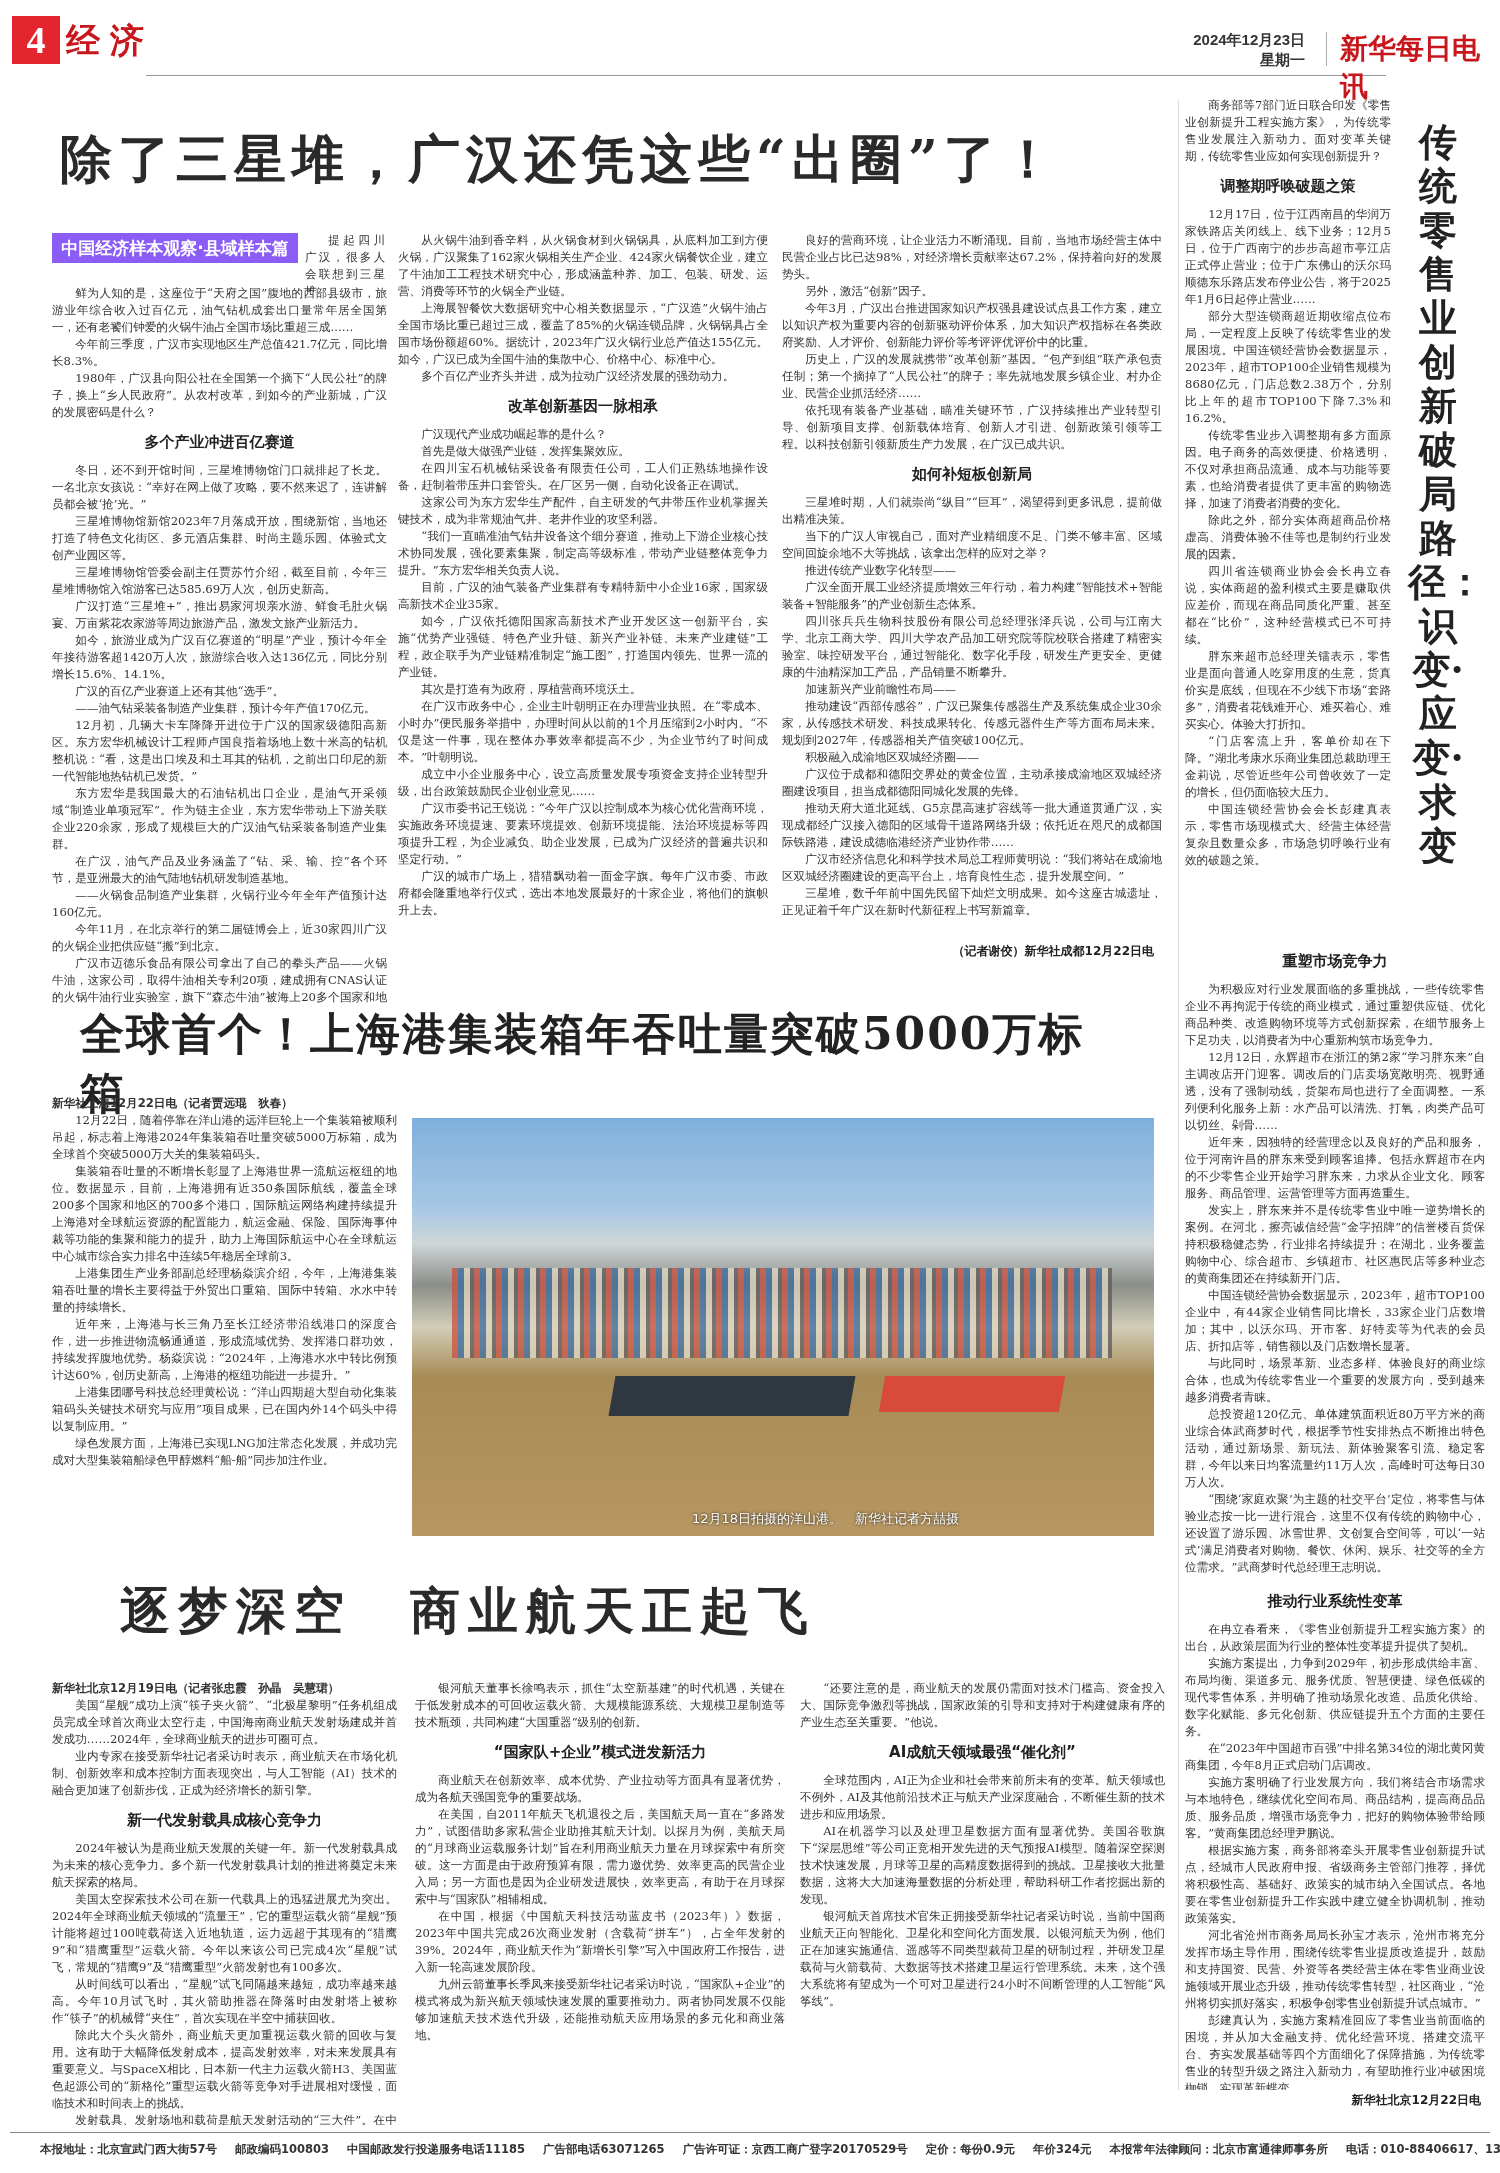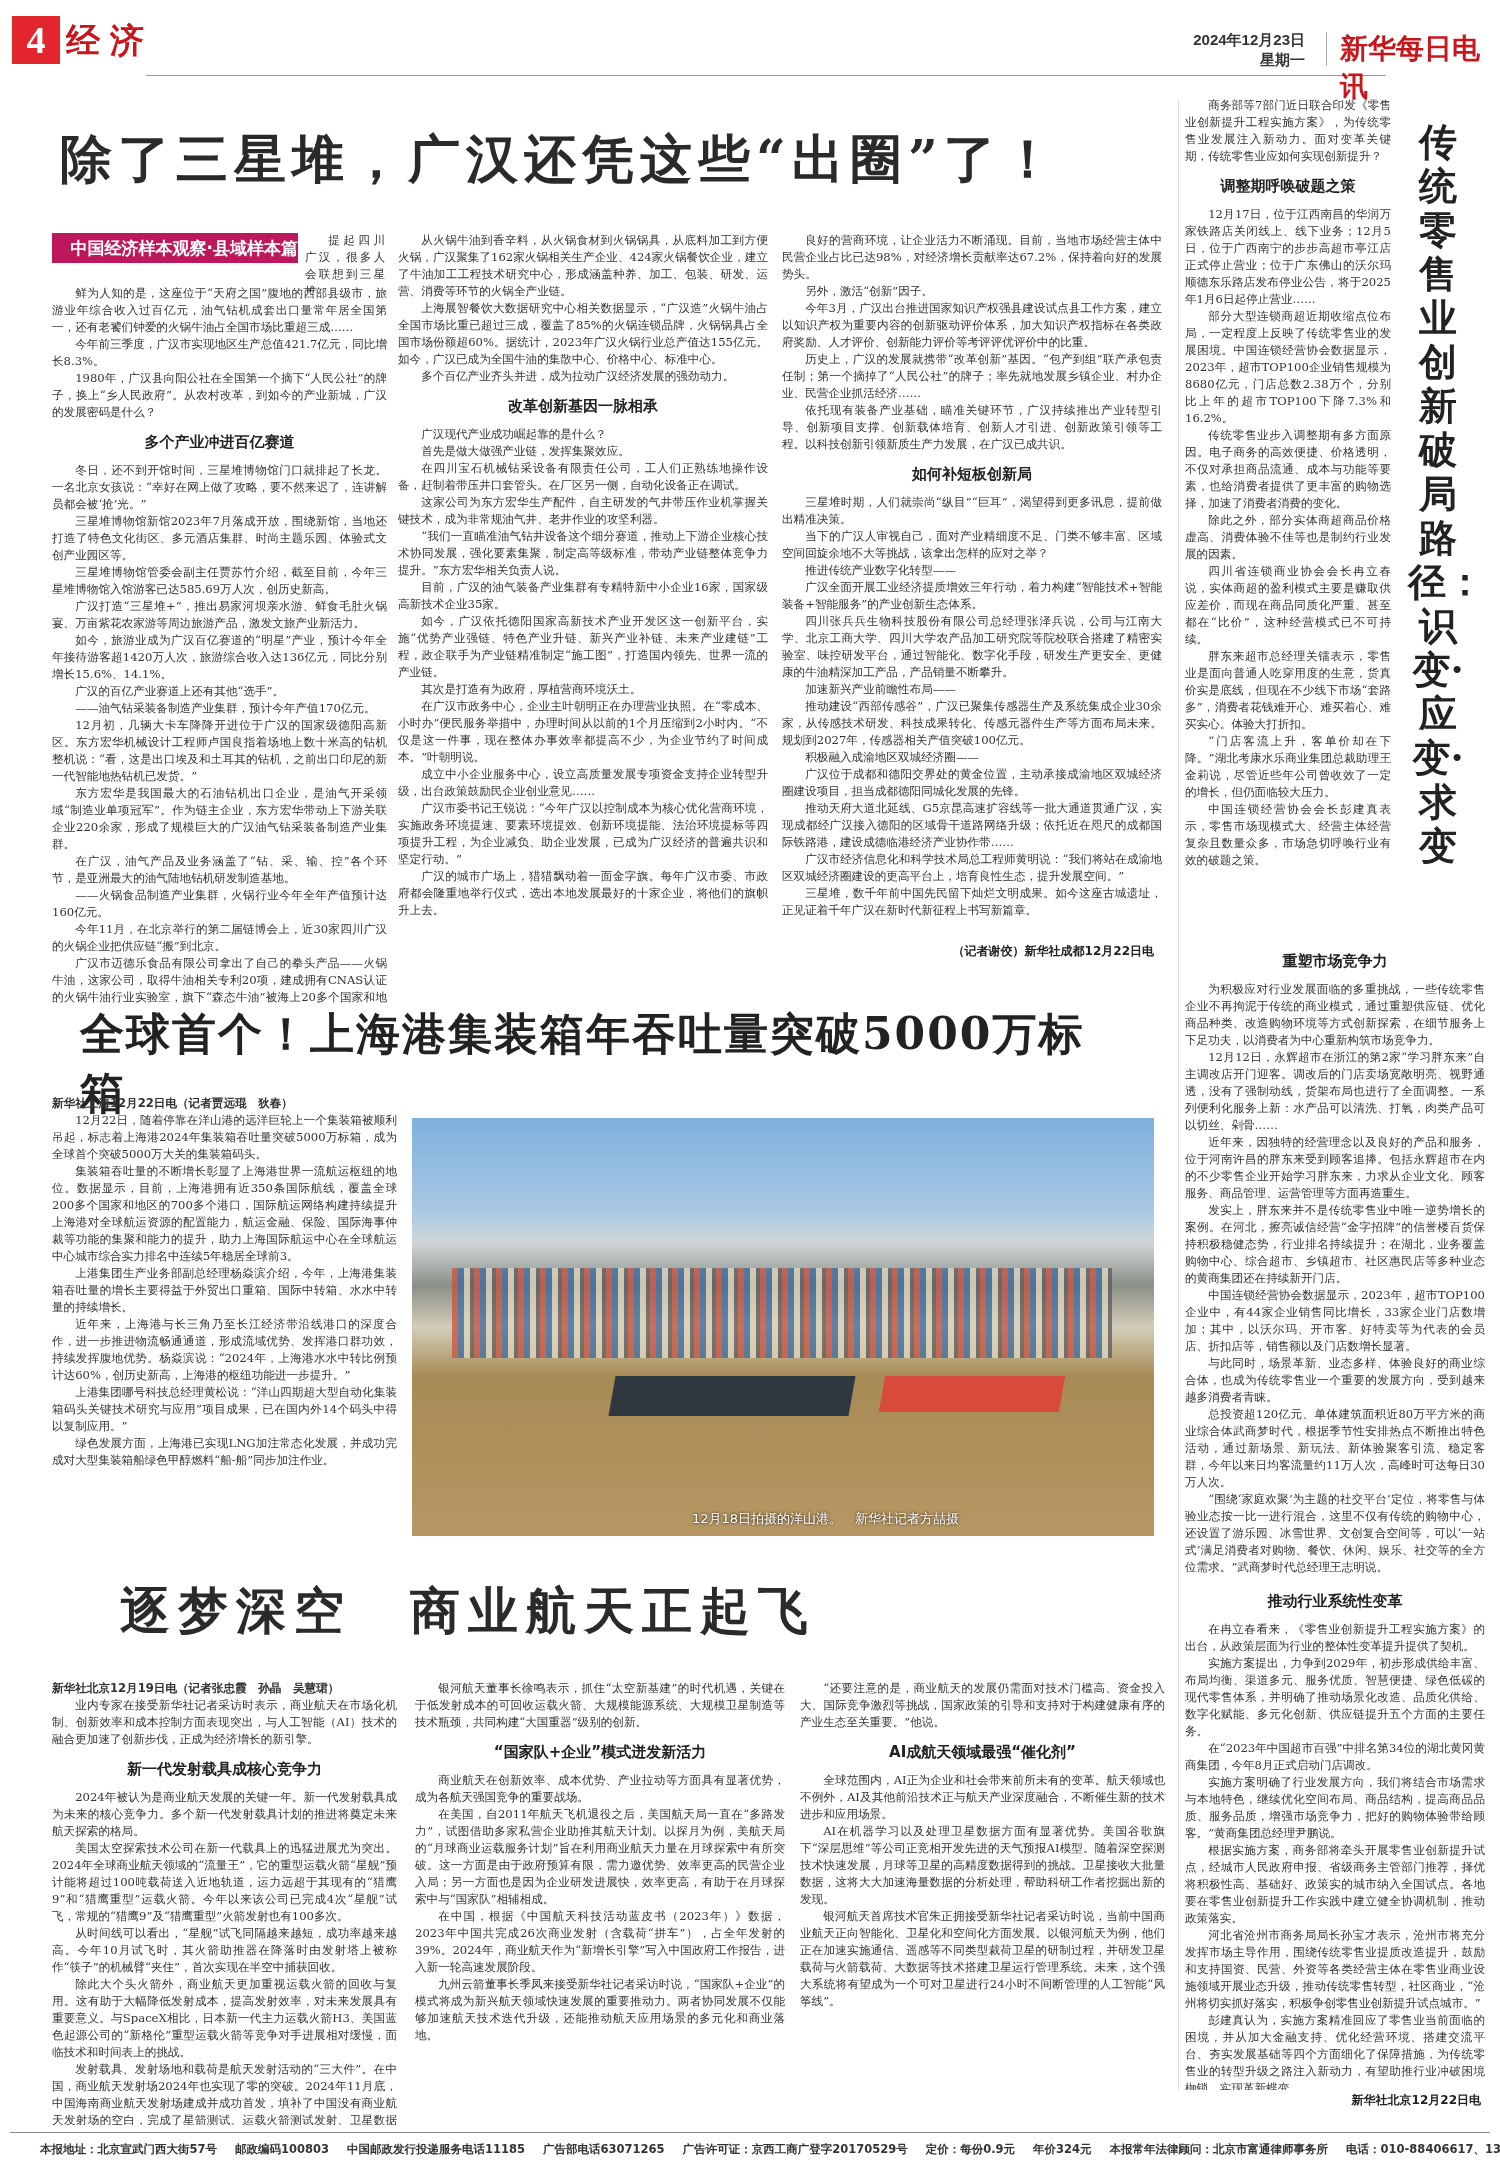--- a/index.html
+++ b/index.html
@@ -5,21 +5,21 @@
 *{box-sizing:border-box;margin:0;padding:0}
 body{width:1500px;height:2173px;background:#fff;font-family:"DejaVu Serif",serif;color:#222;position:relative;overflow:hidden}
 .abs{position:absolute}
 .page-num{left:12px;top:16px;width:48px;height:48px;background:#e3262e;color:#fff;font:bold 38px "Liberation Serif",serif;text-align:center;line-height:48px}
 .section{left:66px;top:18px;color:#c8161d;font:bold 34px "DejaVu Serif",serif;letter-spacing:10px}
 .hdrline{left:146px;top:75px;width:1240px;height:1px;background:#999}
 .date{left:1185px;top:30px;text-align:right;font:bold 15px "Liberation Sans",sans-serif;color:#333;width:120px;line-height:20px}
 .vsep{left:1326px;top:32px;width:1px;height:34px;background:#aaa}
 .brand{left:1340px;top:30px;color:#c8161d;font:bold 28px "DejaVu Serif",serif}
 .h1{left:60px;top:125px;width:1020px;font:bold 52px "DejaVu Serif",serif;letter-spacing:6px;color:#2a2a2a}
-.tag{left:52px;top:233px;width:246px;height:30px;background:#be185d;color:#fff;font:bold 17px "DejaVu Sans",sans-serif;line-height:30px;text-align:right}
+.tag{left:52px;top:233px;width:246px;height:30px;background:#8b5cf6;color:#fff;font:bold 17px "DejaVu Sans",sans-serif;line-height:30px;text-align:center}
 .col{font-size:11.6px;line-height:17px;color:#333;text-align:justify;overflow:hidden}
 .col p{text-indent:2em}
 .sub{font:bold 15px "DejaVu Sans",sans-serif;text-align:center;margin:12px 0 10px;color:#222}
 .byline{text-align:right;font:bold 12px "DejaVu Sans",sans-serif;color:#222}
 .rtitle{left:1408px;top:120px;width:60px;font:bold 38px "DejaVu Serif",serif;line-height:44px;text-align:center;color:#222}
 .rsep{left:1178px;top:100px;width:1px;height:1990px;background:#ddd}
 .h2{left:80px;top:1005px;width:1040px;font:bold 44px "DejaVu Serif",serif;letter-spacing:2px;text-align:left;color:#222}
 .photo{left:412px;top:1118px;width:742px;height:418px;background:linear-gradient(180deg,#7eb0dc 0%,#a8c8e4 22%,#cfd6d8 30%,#8b8f88 40%,#d2cdb8 50%,#a78b55 62%,#b79763 100%);overflow:hidden}
 .photo .port{position:absolute;left:40px;top:150px;width:660px;height:90px;background:repeating-linear-gradient(90deg,#c85040 0 6px,#3a6aa0 6px 12px,#e0d6c0 12px 18px,#5a5a5a 18px 22px);opacity:.75}
 .photo .ship1{position:absolute;left:200px;top:258px;width:240px;height:40px;background:#2f3740;transform:skewX(-10deg)}
@@ -124,20 +124,21 @@
 <div class="abs photo">
   <div class="port"></div>
   <div class="ship1"></div>
   <div class="ship2"></div>
   <div class="caption">12月18日拍摄的洋山港。　新华社记者方喆摄</div>
 </div>
 
 <div class="abs h3">逐梦深空　商业航天正起飞</div>
 <div class="abs col" style="left:52px;top:1680px;width:345px;height:445px">
   <p style="font-weight:bold;font-family:'DejaVu Sans',sans-serif;display:inline">新华社北京12月19日电（记者张忠霞　孙晶　吴慧珺）</p>
+  <p>美国“星舰”成功上演“筷子夹火箭”、“北极星黎明”任务机组成员完成全球首次商业太空行走，中国海南商业航天发射场建成并首发成功……2024年，全球商业航天的进步可圈可点。</p>
   <p>业内专家在接受新华社记者采访时表示，商业航天在市场化机制、创新效率和成本控制方面表现突出，与人工智能（AI）技术的融合更加速了创新步伐，正成为经济增长的新引擎。</p>
   <div class="sub">新一代发射载具成核心竞争力</div>
   <p>2024年被认为是商业航天发展的关键一年。新一代发射载具成为未来的核心竞争力。多个新一代发射载具计划的推进将奠定未来航天探索的格局。</p>
   <p>美国太空探索技术公司在新一代载具上的迅猛进展尤为突出。2024年全球商业航天领域的“流量王”，它的重型运载火箭“星舰”预计能将超过100吨载荷送入近地轨道，运力远超于其现有的“猎鹰9”和“猎鹰重型”运载火箭。今年以来该公司已完成4次“星舰”试飞，常规的“猎鹰9”及“猎鹰重型”火箭发射也有100多次。</p>
   <p>从时间线可以看出，“星舰”试飞同隔越来越短，成功率越来越高。今年10月试飞时，其火箭助推器在降落时由发射塔上被称作“筷子”的机械臂“夹住”，首次实现在半空中捕获回收。</p>
   <p>除此大个头火箭外，商业航天更加重视运载火箭的回收与复用。这有助于大幅降低发射成本，提高发射效率，对未来发展具有重要意义。与SpaceX相比，日本新一代主力运载火箭H3、美国蓝色起源公司的“新格伦”重型运载火箭等竞争对手进展相对缓慢，面临技术和时间表上的挑战。</p>
   <p>发射载具、发射场地和载荷是航天发射活动的“三大件”。在中国，商业航天发射场2024年也实现了零的突破。2024年11月底，中国海南商业航天发射场建成并成功首发，填补了中国没有商业航天发射场的空白，完成了星箭测试、运载火箭测试发射、卫星数据应用服务的商业航天全产业链闭环。</p>
 </div>
 <div class="abs col" style="left:415px;top:1680px;width:370px;height:445px">
   <p>银河航天董事长徐鸣表示，抓住“太空新基建”的时代机遇，关键在于低发射成本的可回收运载火箭、大规模能源系统、大规模卫星制造等技术瓶颈，共同构建“大国重器”级别的创新。</p>

